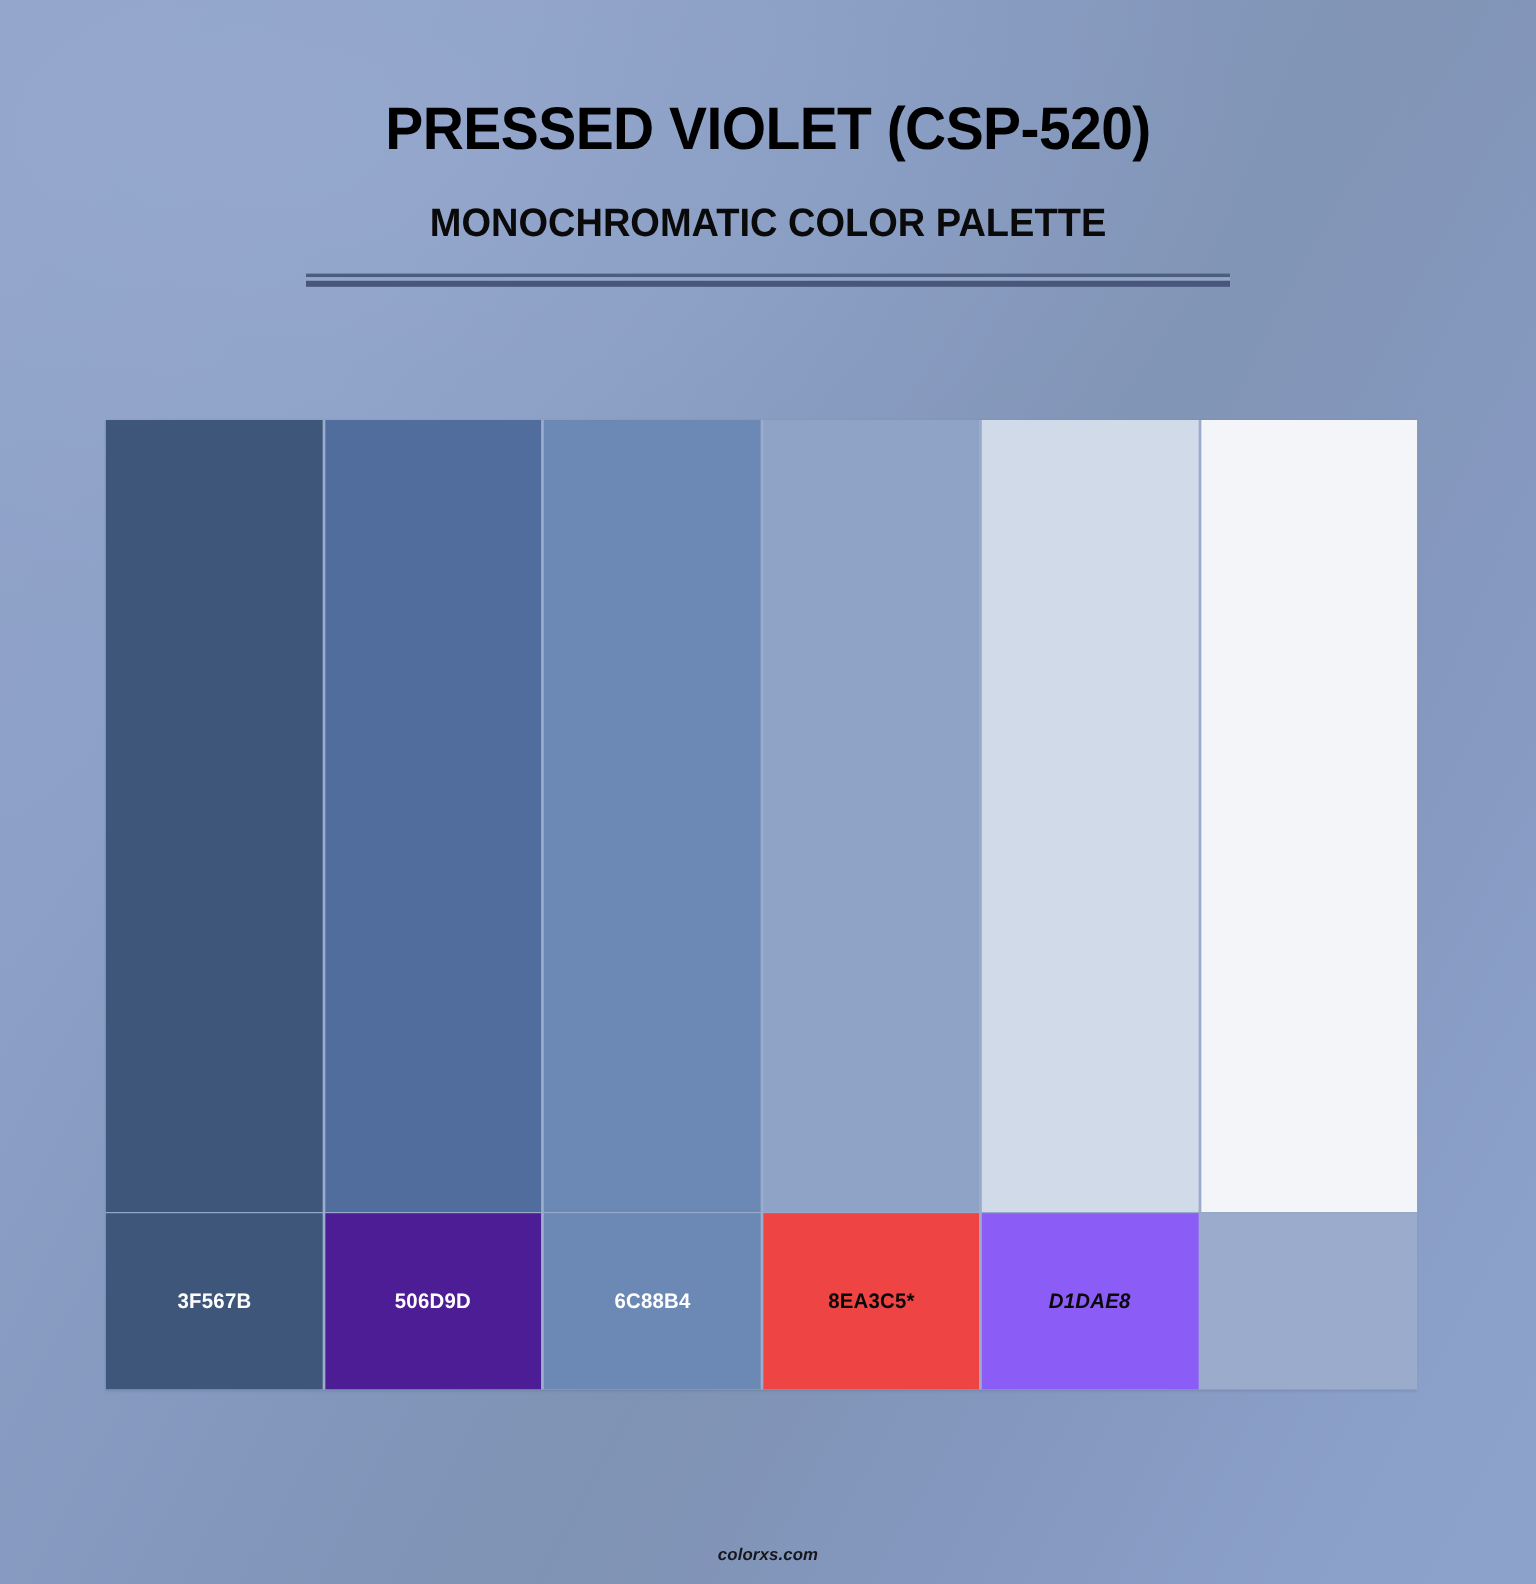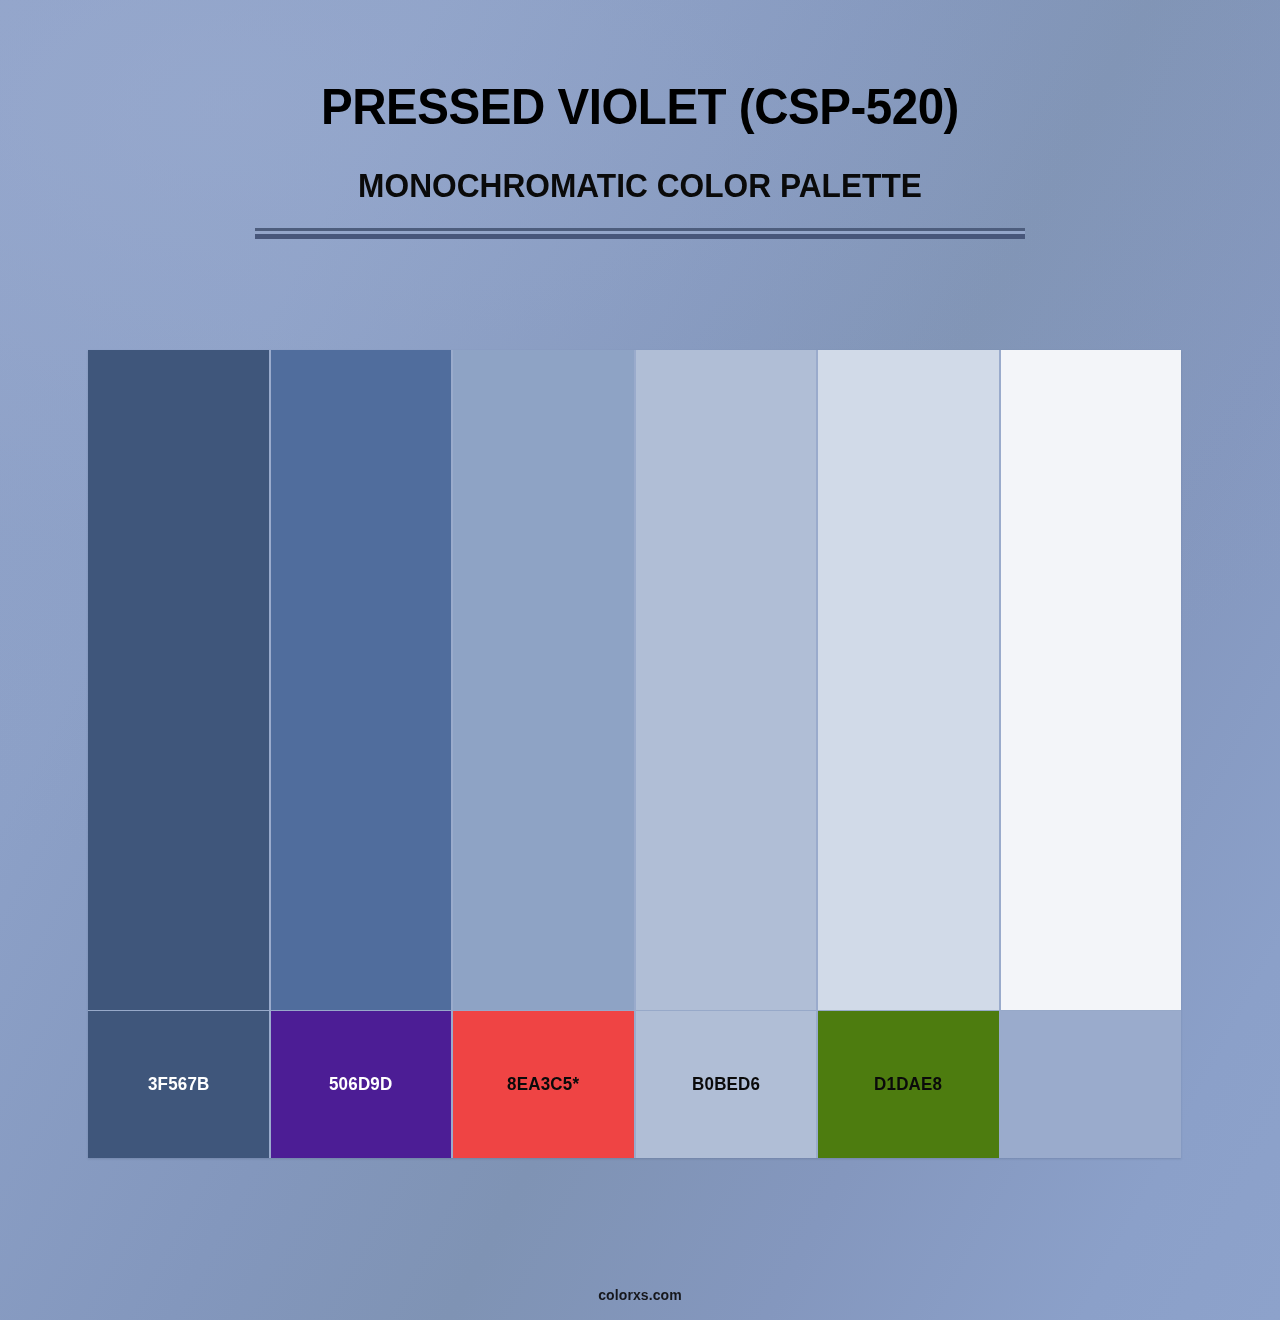--- a/index.html
+++ b/index.html
@@ -182,20 +182,21 @@
     left: 0;
     top: 1285px;
     width: 1280px;
     text-align: center;
     font-size: 14px;
     line-height: 20px;
     font-weight: 700;
     color: #16171c;
     font-family: "Liberation Sans", sans-serif;
     letter-spacing: 0.1px;
+    font-style: italic;
   }
 </style>
 </head>
 <body>
 
 <div id="page-bg"></div>
 <div id="page-bg-sheen"></div>
 
 <div class="header">
   <div class="palette-title">PRESSED VIOLET (CSP-520)</div>
@@ -218,37 +219,37 @@
       </div>
     </div>
     <div class="swatch-col">
       <div class="swatch-chip" style="background: rgb(80, 109, 157);"></div>
       <div class="swatch-sep"></div>
       <div class="swatch-label-band" style="background: #4c1d95;">
         <div class="swatch-hex" style="color: rgb(255, 255, 255);">506D9D</div>
       </div>
     </div>
     <div class="swatch-col">
+      <div class="swatch-chip" style="background: rgb(108, 136, 180);"></div>
+      <div class="swatch-sep"></div>
+      <div class="swatch-label-band" style="background: rgb(108, 136, 180);">
+        <div class="swatch-hex" style="color: rgb(255, 255, 255);">6C88B4</div>
+      </div>
+    </div>
+    <div class="swatch-col">
       <div class="swatch-chip" style="background: rgb(142, 163, 197);"></div>
       <div class="swatch-sep"></div>
       <div class="swatch-label-band" style="background: #ef4444;">
         <div class="swatch-hex" style="color: rgb(10, 10, 10);">8EA3C5*</div>
       </div>
     </div>
     <div class="swatch-col">
-      <div class="swatch-chip" style="background: rgb(176, 190, 214);"></div>
-      <div class="swatch-sep"></div>
-      <div class="swatch-label-band" style="background: rgb(176, 190, 214);">
-        <div class="swatch-hex" style="color: rgb(10, 10, 10);">B0BED6</div>
-      </div>
-    </div>
-    <div class="swatch-col">
       <div class="swatch-chip" style="background: rgb(209, 218, 232);"></div>
       <div class="swatch-sep"></div>
-      <div class="swatch-label-band" style="background: #4d7c0f;">
+      <div class="swatch-label-band" style="background: #8b5cf6; font-style: italic;">
         <div class="swatch-hex" style="color: rgb(10, 10, 10);">D1DAE8</div>
       </div>
     </div>
     <div class="swatch-col">
       <div class="swatch-chip" style="background: rgb(243, 245, 249);"></div>
       <div class="swatch-sep"></div>
     </div>
   </div>
 
 <div class="site-footer">colorxs.com</div>

